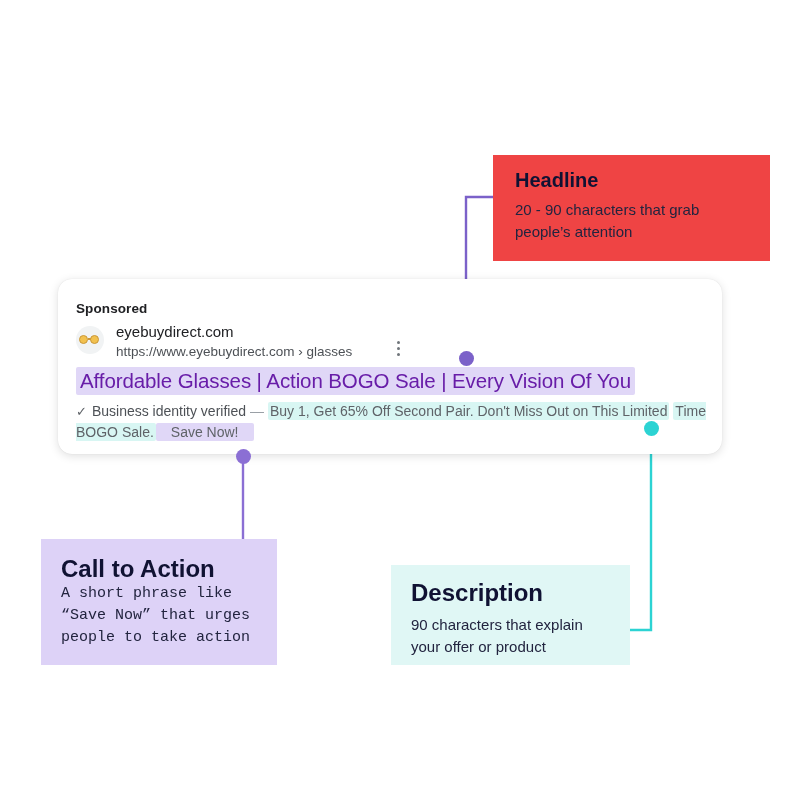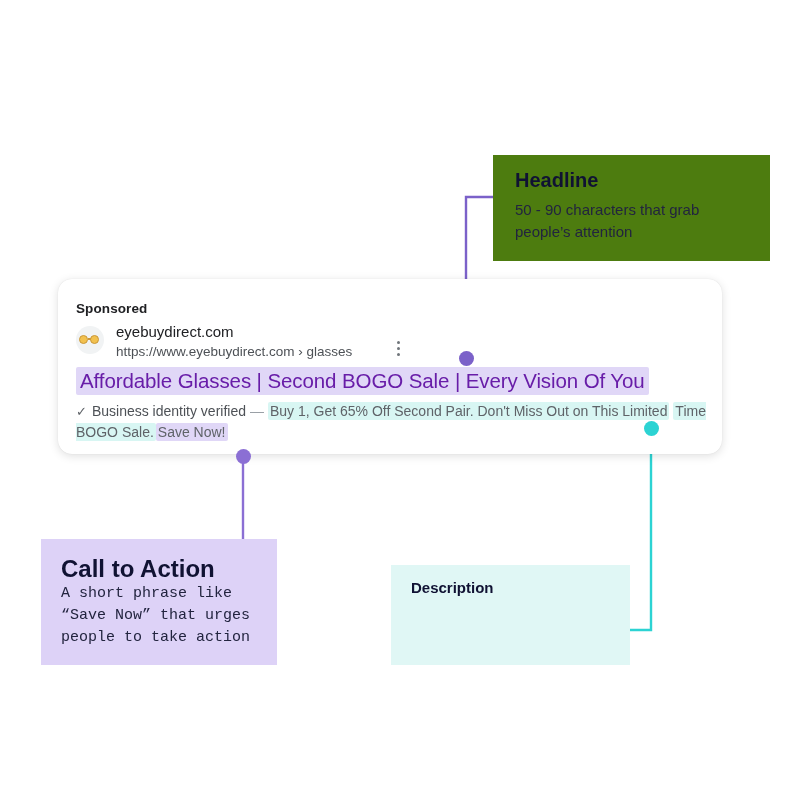--- a/index.html
+++ b/index.html
@@ -130,21 +130,21 @@
   .desc {
     background: #d8f6f3;
     color: #5f6368;
     padding: 1px 2px;
     border-radius: 2px;
     margin-top: 34px;
   }
   .cta {
     background: #e0d7f7;
     color: #5f6368;
-    padding: 1px 2px;
+    padding: 1px 15px;
     border-radius: 2px;
     margin-top: 16px;
   }
 
   
   .callout {
     position: absolute;
     box-sizing: border-box;
   }
   .callout .title {
@@ -153,21 +153,21 @@
   }
   .callout .body {
     color: #22243f;
   }
 
   .box-headline {
     left: 493px;
     top: 155px;
     width: 277px;
     height: 106px;
-    background: #4d7c0f;
+    background: #ef4444;
     padding: 14px 18px 0 22px;
   }
   .box-headline .title { font-size: 20px; margin-bottom: 7px; }
   .box-headline .body  { font-size: 15px; line-height: 22px; }
 
   .box-cta {
     left: 41px;
     top: 539px;
     width: 236px;
     height: 126px;
@@ -178,21 +178,21 @@
   .box-cta .body  { font-size: 15px; line-height: 22px; font-family: Liberation Mono, monospace; }
 
   .box-desc {
     left: 391px;
     top: 565px;
     width: 239px;
     height: 100px;
     background: #e0f7f5;
     padding: 14px 18px 0 20px;
   }
-  .box-desc .title { font-size: 15px; margin-bottom: 7px; }
+  .box-desc .title { font-size: 24px; margin-bottom: 7px; }
   .box-desc .body  { font-size: 15px; line-height: 22px; }
   .dot {
     position: absolute;
     width: 15px;
     height: 15px;
     border-radius: 50%;
   }
   .dot-purple { background: #7b61c9; }
   .dot-cta    { background: #8b6fd4; }
   .dot-teal   { background: #2cd3d3; }
@@ -228,39 +228,40 @@
 
     <div class="brand">eyebuydirect.com</div>
     <div class="url">https://www.eyebuydirect.com › glasses</div>
 
     <div class="kebab">
       <i></i>
       <i></i>
       <i></i>
     </div>
 
-    <div class="headline">Affordable Glasses | Second BOGO Sale | Every Vision Of You</div>
+    <div class="headline">Affordable Glasses | Action BOGO Sale | Every Vision Of You</div>
 
     <div class="verified-row">
       <span class="check">✓</span><span class="vtext">Business identity verified</span><span class="dash">—</span><span class="desc">Buy 1, Get 65% Off Second Pair. Don't Miss Out on This Limited</span>
       <span class="desc">Time BOGO Sale.</span><span class="cta">Save Now!</span>
     </div>
   </div>
 
   <div class="callout box-headline">
     <div class="title">Headline</div>
-    <div class="body">50 - 90 characters that grab people’s attention</div>
+    <div class="body">20 - 90 characters that grab people’s attention</div>
   </div>
 
   <div class="callout box-cta">
     <div class="title">Call to Action</div>
     <div class="body">A short phrase like “Save Now” that urges people to take action</div>
   </div>
 
   <div class="callout box-desc">
     <div class="title">Description</div>
+    <div class="body">90 characters that explain your offer or product</div>
   </div>
 
   <div class="dot dot-purple" style="left:459px; top:351px;"></div>
   <div class="dot dot-cta" style="left:236px; top:449px;"></div>
   <div class="dot dot-teal" style="left:644px; top:421px;"></div>
 
 </div>
 
 </body></html>

